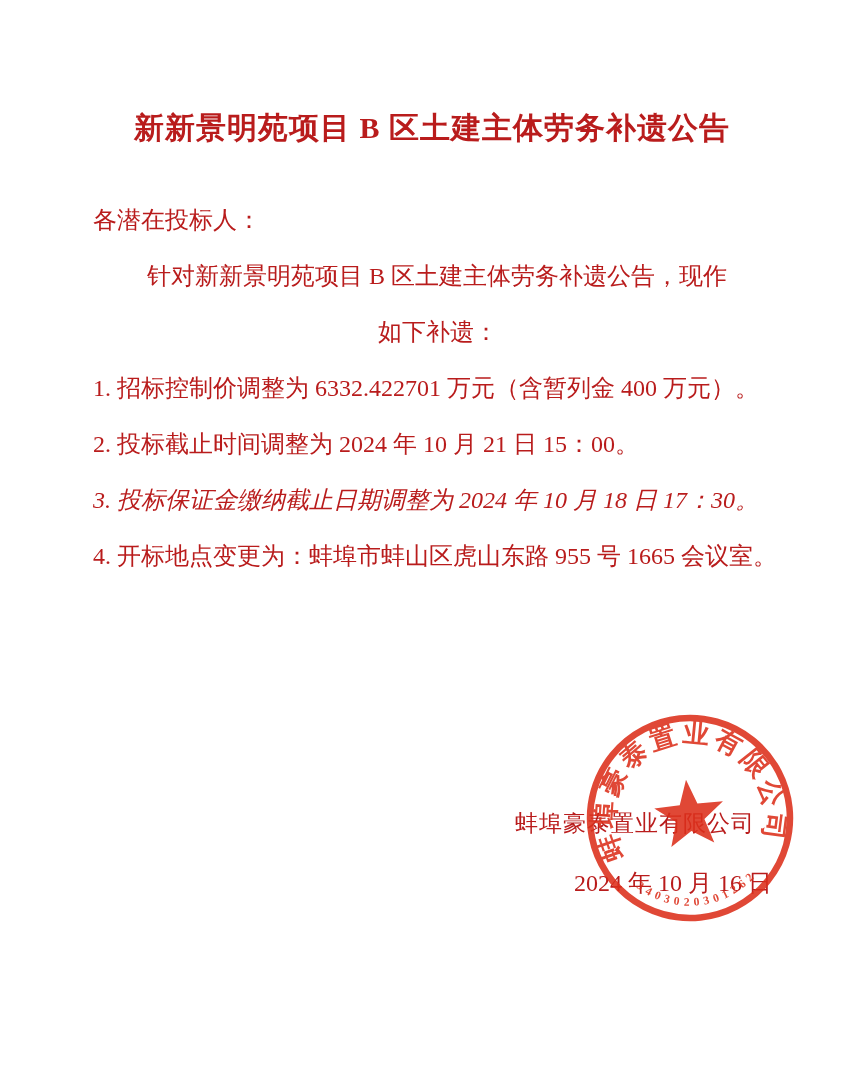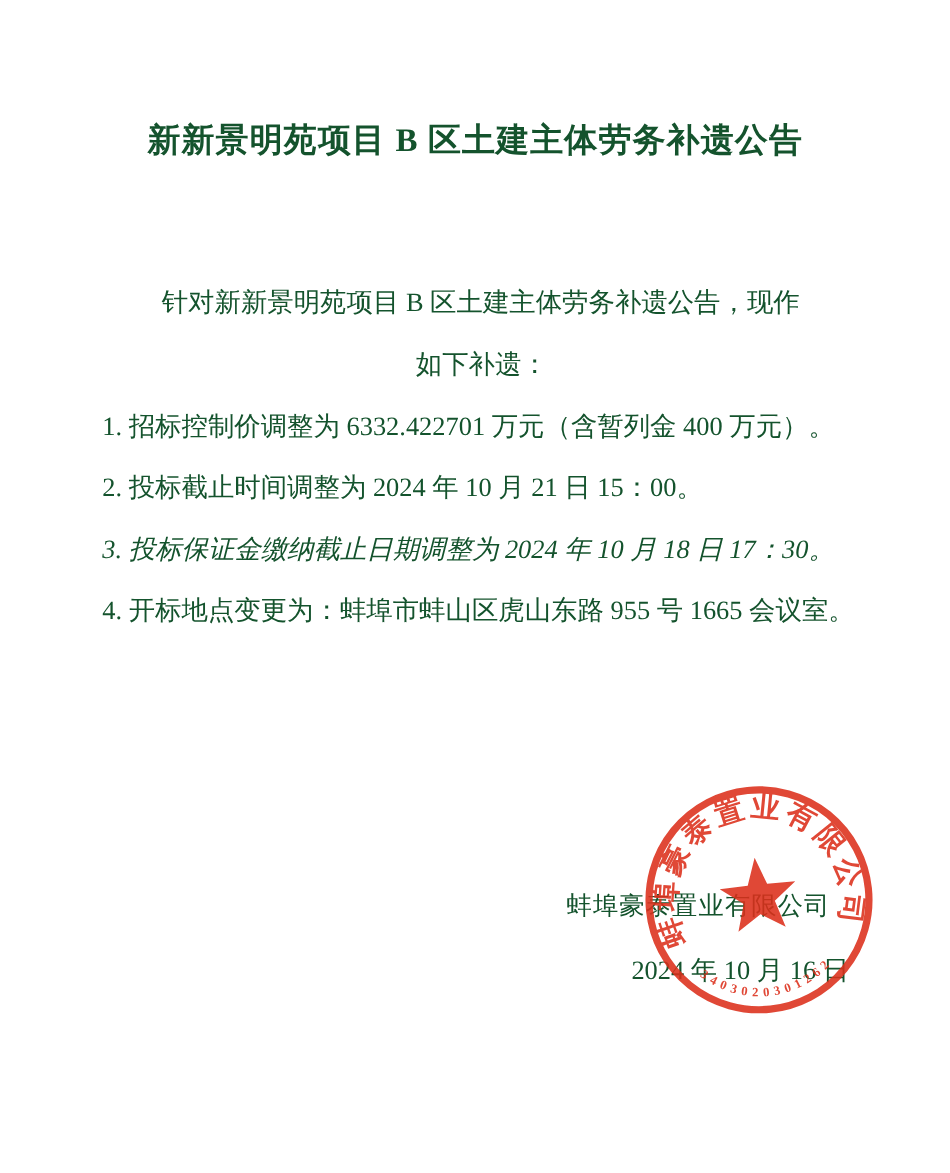--- a/index.html
+++ b/index.html
@@ -7,21 +7,21 @@
     padding: 0;
     background: #ffffff;
   }
   .page {
     position: relative;
     width: 864px;
     height: 1066px;
     background: #ffffff;
     overflow: hidden;
     font-family: "Liberation Serif", "DejaVu Serif", serif;
-    color: #14532d;
+    color: #b91c1c;
   }
   .title {
     position: absolute;
     top: 100px;
     left: 0;
     width: 864px;
     height: 56px;
     line-height: 56px;
     margin: 0;
     text-align: center;
@@ -71,20 +71,21 @@
     font-weight: bold;
   }
 </style>
 </head>
 <body>
 
 <div class="page">
 
   <h1 class="title">新新景明苑项目 B 区土建主体劳务补遗公告</h1>
 
+  <div class="line l-salutation">各潜在投标人：</div>
   <div class="line l-intro1 indent">针对新新景明苑项目 B 区土建主体劳务补遗公告，现作</div>
   <div class="line l-intro2">如下补遗：</div>
 
   <div class="line l-item1">1. 招标控制价调整为 6332.422701 万元（含暂列金 400 万元）。</div>
   <div class="line l-item2">2. 投标截止时间调整为 2024 年 10 月 21 日 15：00。</div>
   <div class="line l-item3">3. 投标保证金缴纳截止日期调整为 2024 年 10 月 18 日 17：30。</div>
   <div class="line l-item4">4. 开标地点变更为：蚌埠市蚌山区虎山东路 955 号 1665 会议室。</div>
 
   <div class="sig sig-company">蚌埠豪泰置业有限公司</div>
   <div class="sig sig-date">2024 年 10 月 16 日</div>

